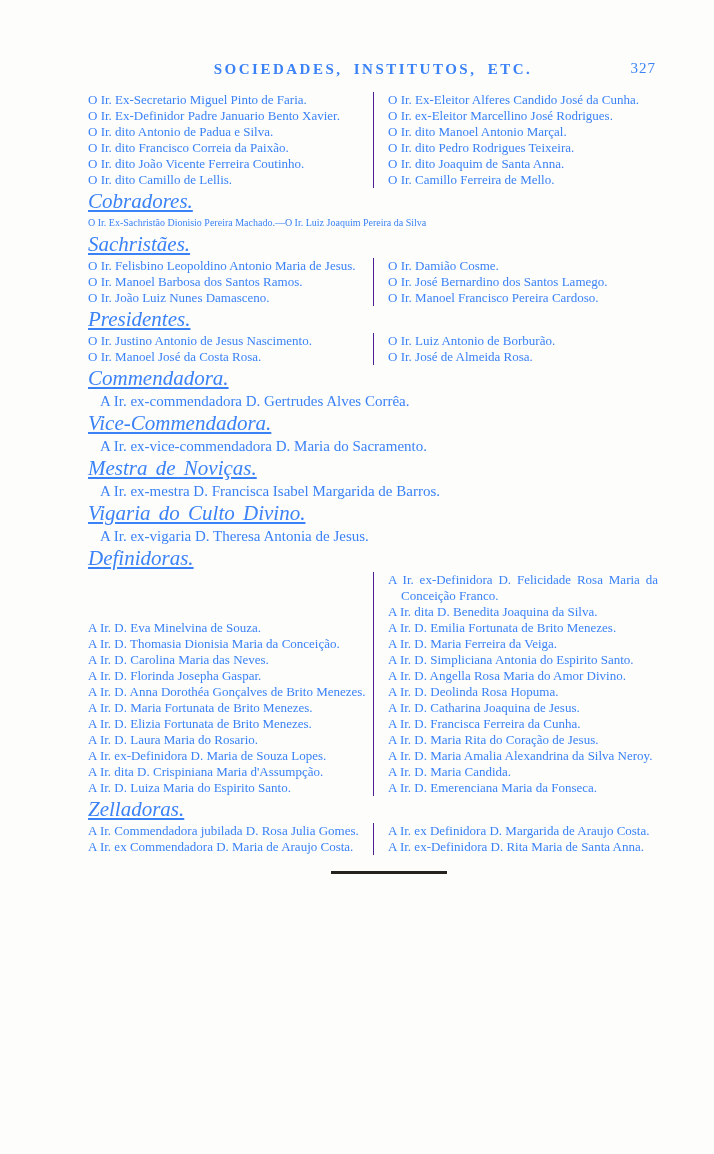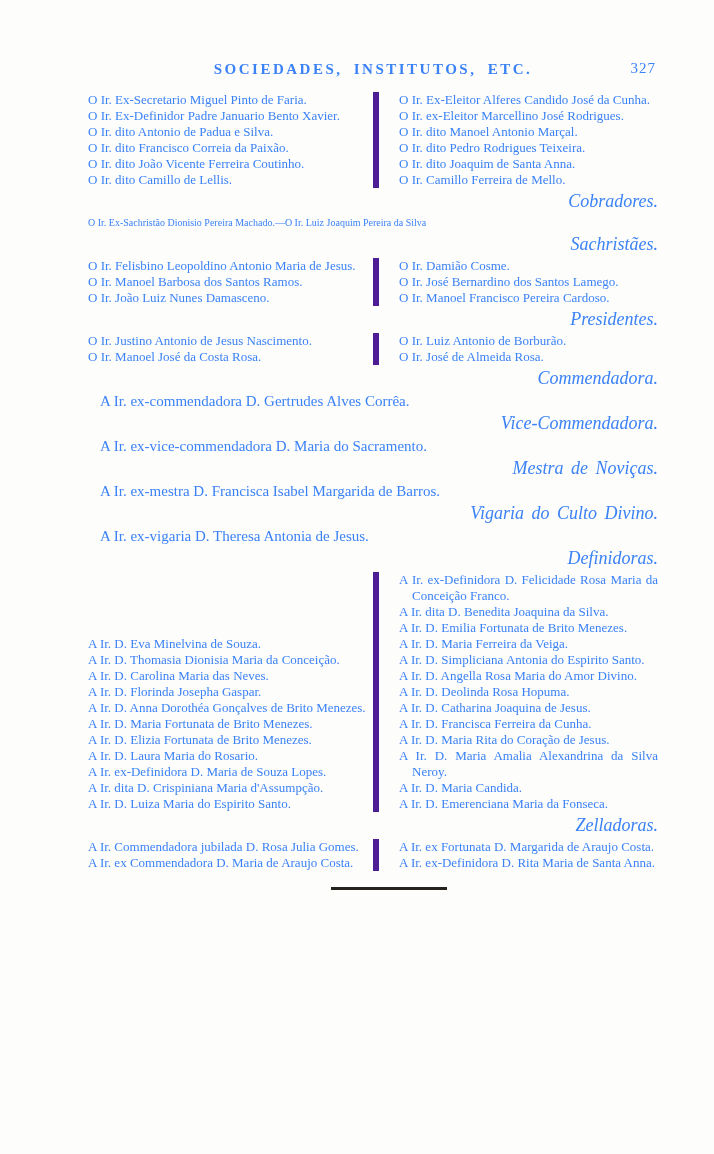--- a/index.html
+++ b/index.html
@@ -32,37 +32,38 @@
     position: absolute;
     right: 2px;
     top: 0;
     font-size: 15px;
     font-weight: normal;
     letter-spacing: 1px;
   }
   .columns { display: flex; align-items: flex-end; }
   .col { width: 50%; box-sizing: border-box; }
   .col-left  { padding-right: 6px; }
-  .col-right { border-left: 6px solid #4c1d95; padding-left: 20px; }
+  .col-right { border-left: 1px solid #4c1d95; padding-left: 14px; }
   .entry {
     margin: 0;
     font-size: 13px;
     line-height: 16px;
     text-align: justify;
     padding-left: 13px;
     text-indent: -13px;
   }
   .sec-heading {
-    text-align: right;
+    text-align: left;
     font-style: italic;
-    font-size: 18px;
+    font-size: 21px;
     line-height: 19px;
     margin: 4px 0 4px;
     font-weight: normal;
     word-spacing: 3px;
+    text-decoration: underline;
   }
   .full-line {
     font-size: 10px;
     line-height: 16px;
     margin: 1px 0 1px;
     text-align: justify;
   }
   .big-line {
     font-size: 15px;
     line-height: 18px;
@@ -188,20 +189,20 @@
 
   <h2 class="sec-heading">Zelladoras.</h2>
   <div class="columns">
     <div class="col col-left">
 
     <p class="entry">A Ir. Commendadora jubilada D. Rosa Julia Gomes.</p>
         <p class="entry">A Ir. ex Commendadora D. Maria de Araujo Costa.</p>
       </div>
     <div class="col col-right">
 
-    <p class="entry">A Ir. ex Fortunata D. Margarida de Araujo Costa.</p>
+    <p class="entry">A Ir. ex Definidora D. Margarida de Araujo Costa.</p>
         <p class="entry">A Ir. ex-Definidora D. Rita Maria de Santa Anna.</p>
       </div>
   </div>
 
   <div class="end-rule"></div>
 
 </div>
 
 </body></html>

